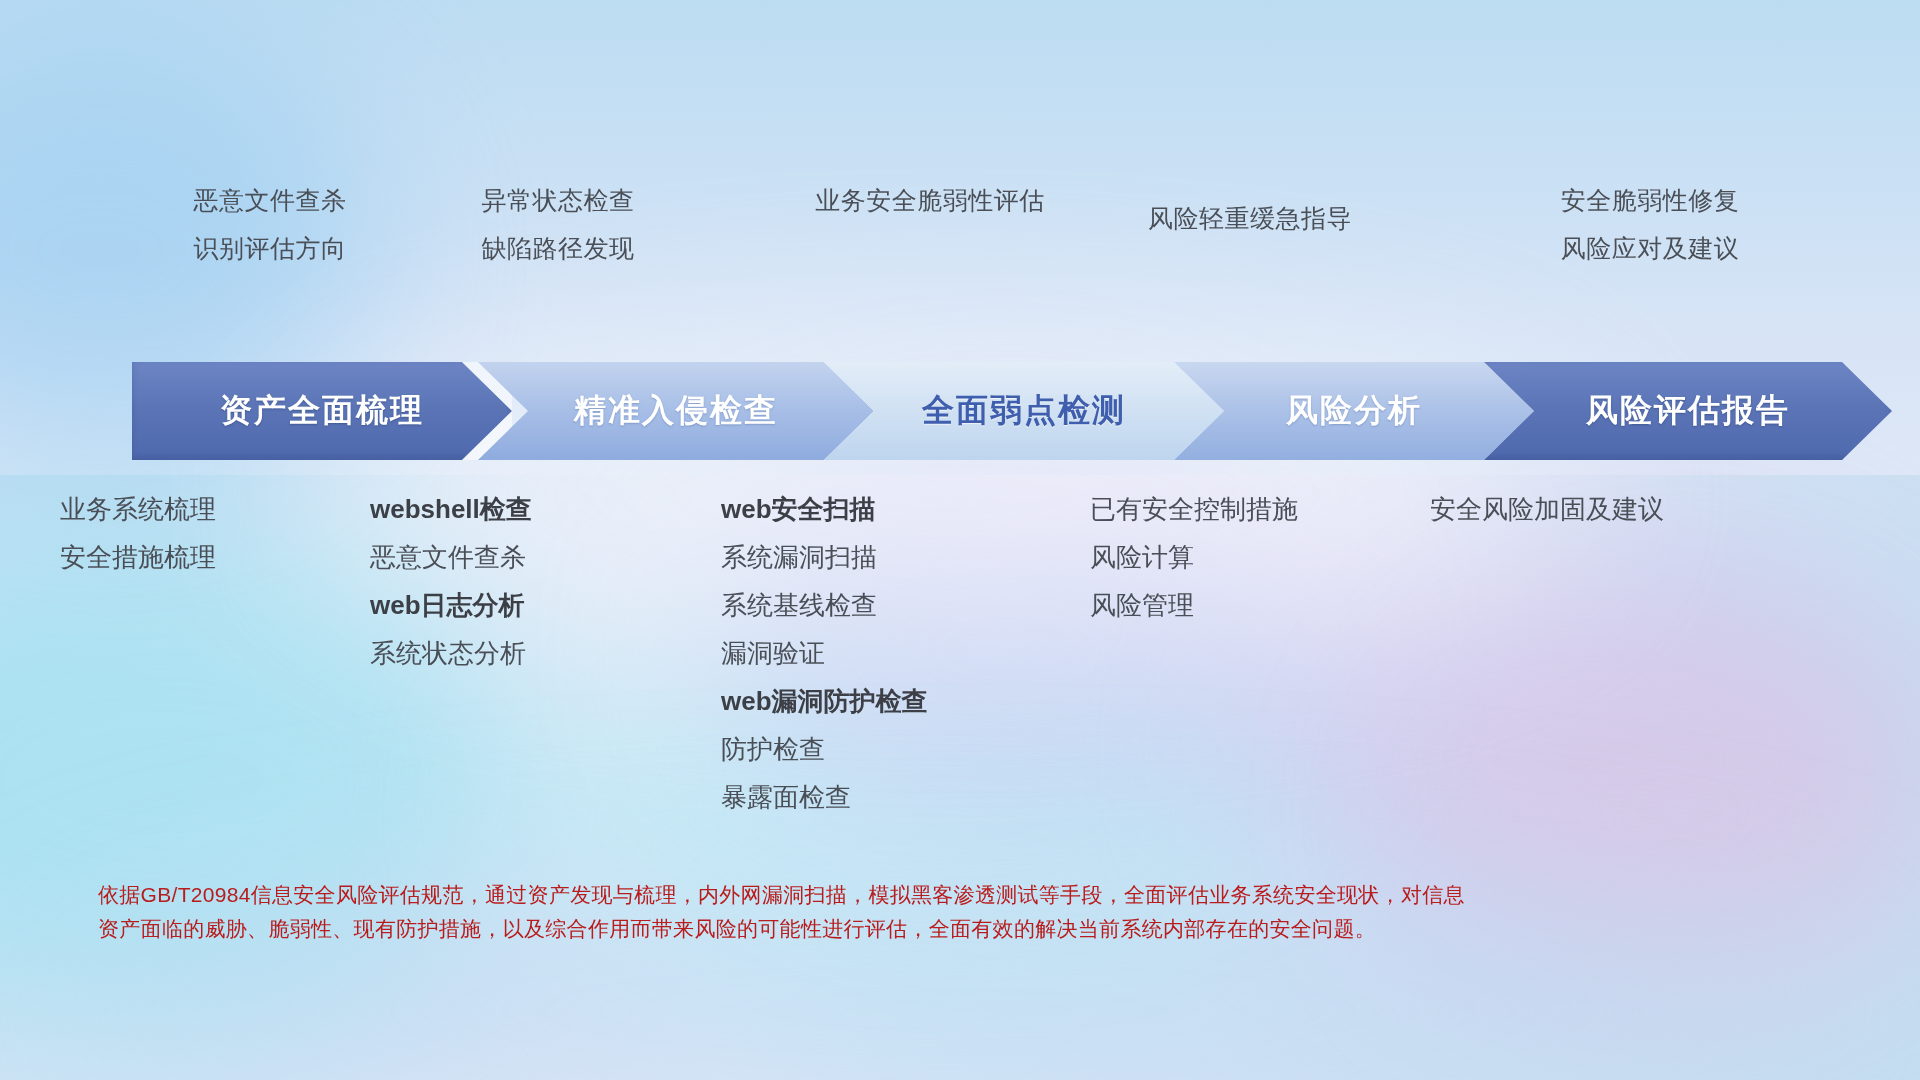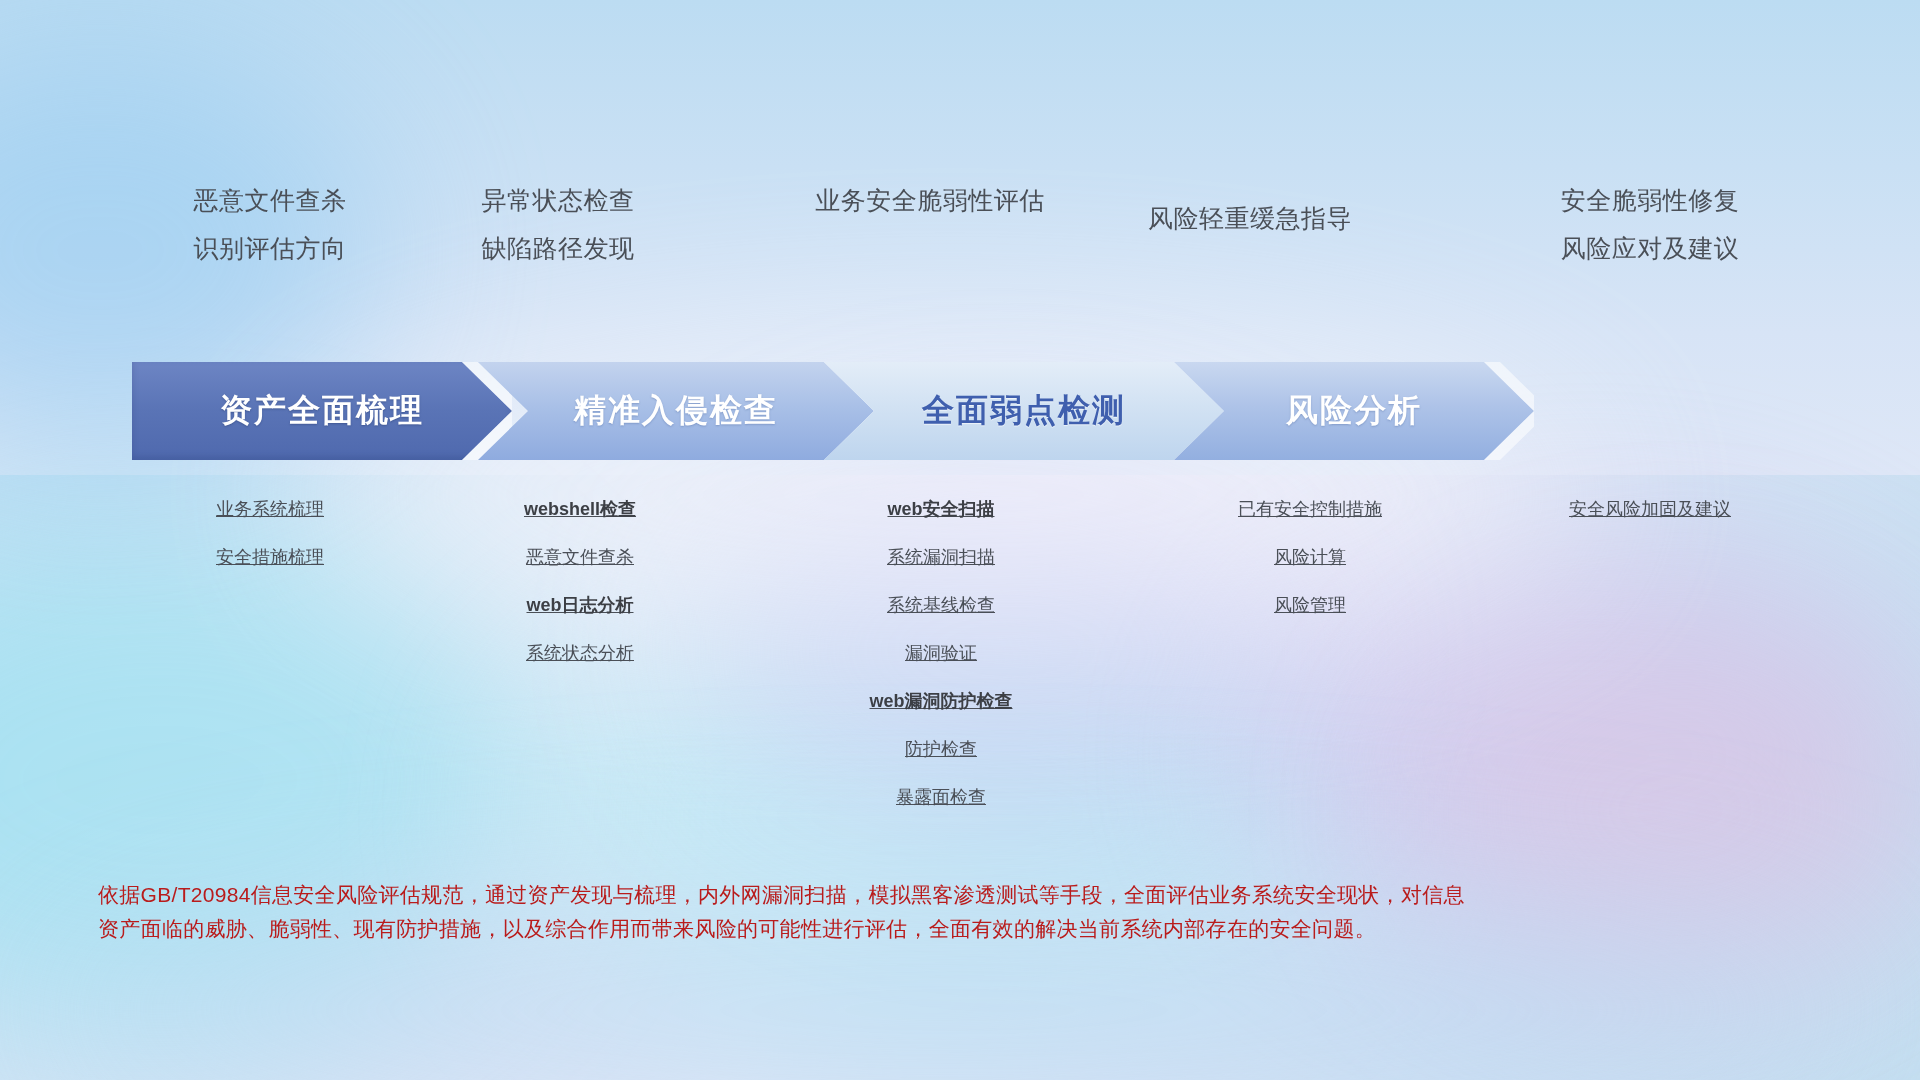--- a/index.html
+++ b/index.html
@@ -30,21 +30,21 @@
   .chev{position:absolute;top:0;height:98px;display:flex;align-items:center;}
   .chev .shape{position:absolute;inset:0;}
   .chev .lbl{position:relative;width:100%;text-align:center;font-size:32px;font-weight:bold;
              letter-spacing:2px;z-index:3;}
   .chev.dark .lbl{color:#ffffff;text-shadow:0 1px 2px rgba(40,60,110,.45);}
   .chev.light .lbl{color:#ffffff;text-shadow:0 1px 2px rgba(70,95,150,.35);}
   .chev.pale .lbl{color:#3f5fae;text-shadow:0 1px 1px rgba(255,255,255,.65);}
 
   
   .botlabels{position:absolute;left:0;top:485px;width:1920px;}
-  .botcol{position:absolute;text-align:center;color:#4a4f57;font-size:18px;line-height:48px;text-decoration:underline;}
+  .botcol{position:absolute;color:#4a4f57;font-size:26px;line-height:48px;}
   .botcol div{white-space:nowrap;}
   .botcol div.em{font-weight:bold;color:#3c3f45;}
 
   
   #footer{position:absolute;left:98px;top:878px;width:1580px;color:#b91c1c;font-size:21px;
           line-height:34px;letter-spacing:.3px;}
   #footer div{white-space:nowrap;}
 </style>
 </head>
 <body>
@@ -113,20 +113,26 @@
     </div>
 
     <div class="chev light" style="left:1042px;width:360px;">
       <div class="shape" style="background:linear-gradient(180deg,#c9d8f0 0%,#aec3e8 45%,#93afe0 100%);
                   clip-path:polygon(0 0, 310px 0, 360px 50%, 310px 100%, 0 100%, 50px 50%);"></div>
       <div class="shape" style="background:rgba(255,255,255,.55);
                   clip-path:polygon(310px 0, 326px 0, 376px 50%, 326px 100%, 310px 100%, 360px 50%);"></div>
       <div class="lbl">风险分析</div>
     </div>
 
+    <div class="chev dark" style="left:1352px;width:408px;">
+      <div class="shape" style="background:linear-gradient(180deg,#6d85c4 0%,#5a74b6 48%,#4f69ae 100%);
+                  clip-path:polygon(0 0, 358px 0, 408px 50%, 358px 100%, 0 100%, 50px 50%);
+                  box-shadow:inset 0 -3px 6px rgba(40,60,120,.25);"></div>
+      <div class="lbl">风险评估报告</div>
+    </div>
   </div>
 
   <div class="botlabels">
 
     <div class="botcol" style="left:60px;width:420px;">
       <div>业务系统梳理</div>
       <div>安全措施梳理</div>
     </div>
 
     <div class="botcol" style="left:370px;width:420px;">

